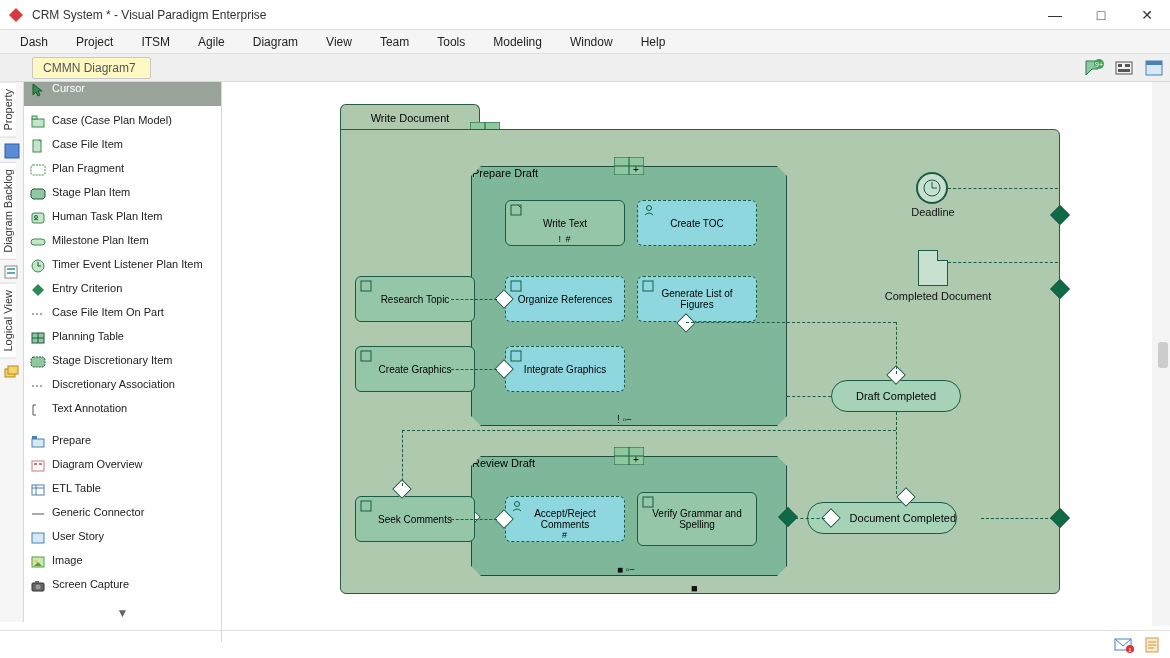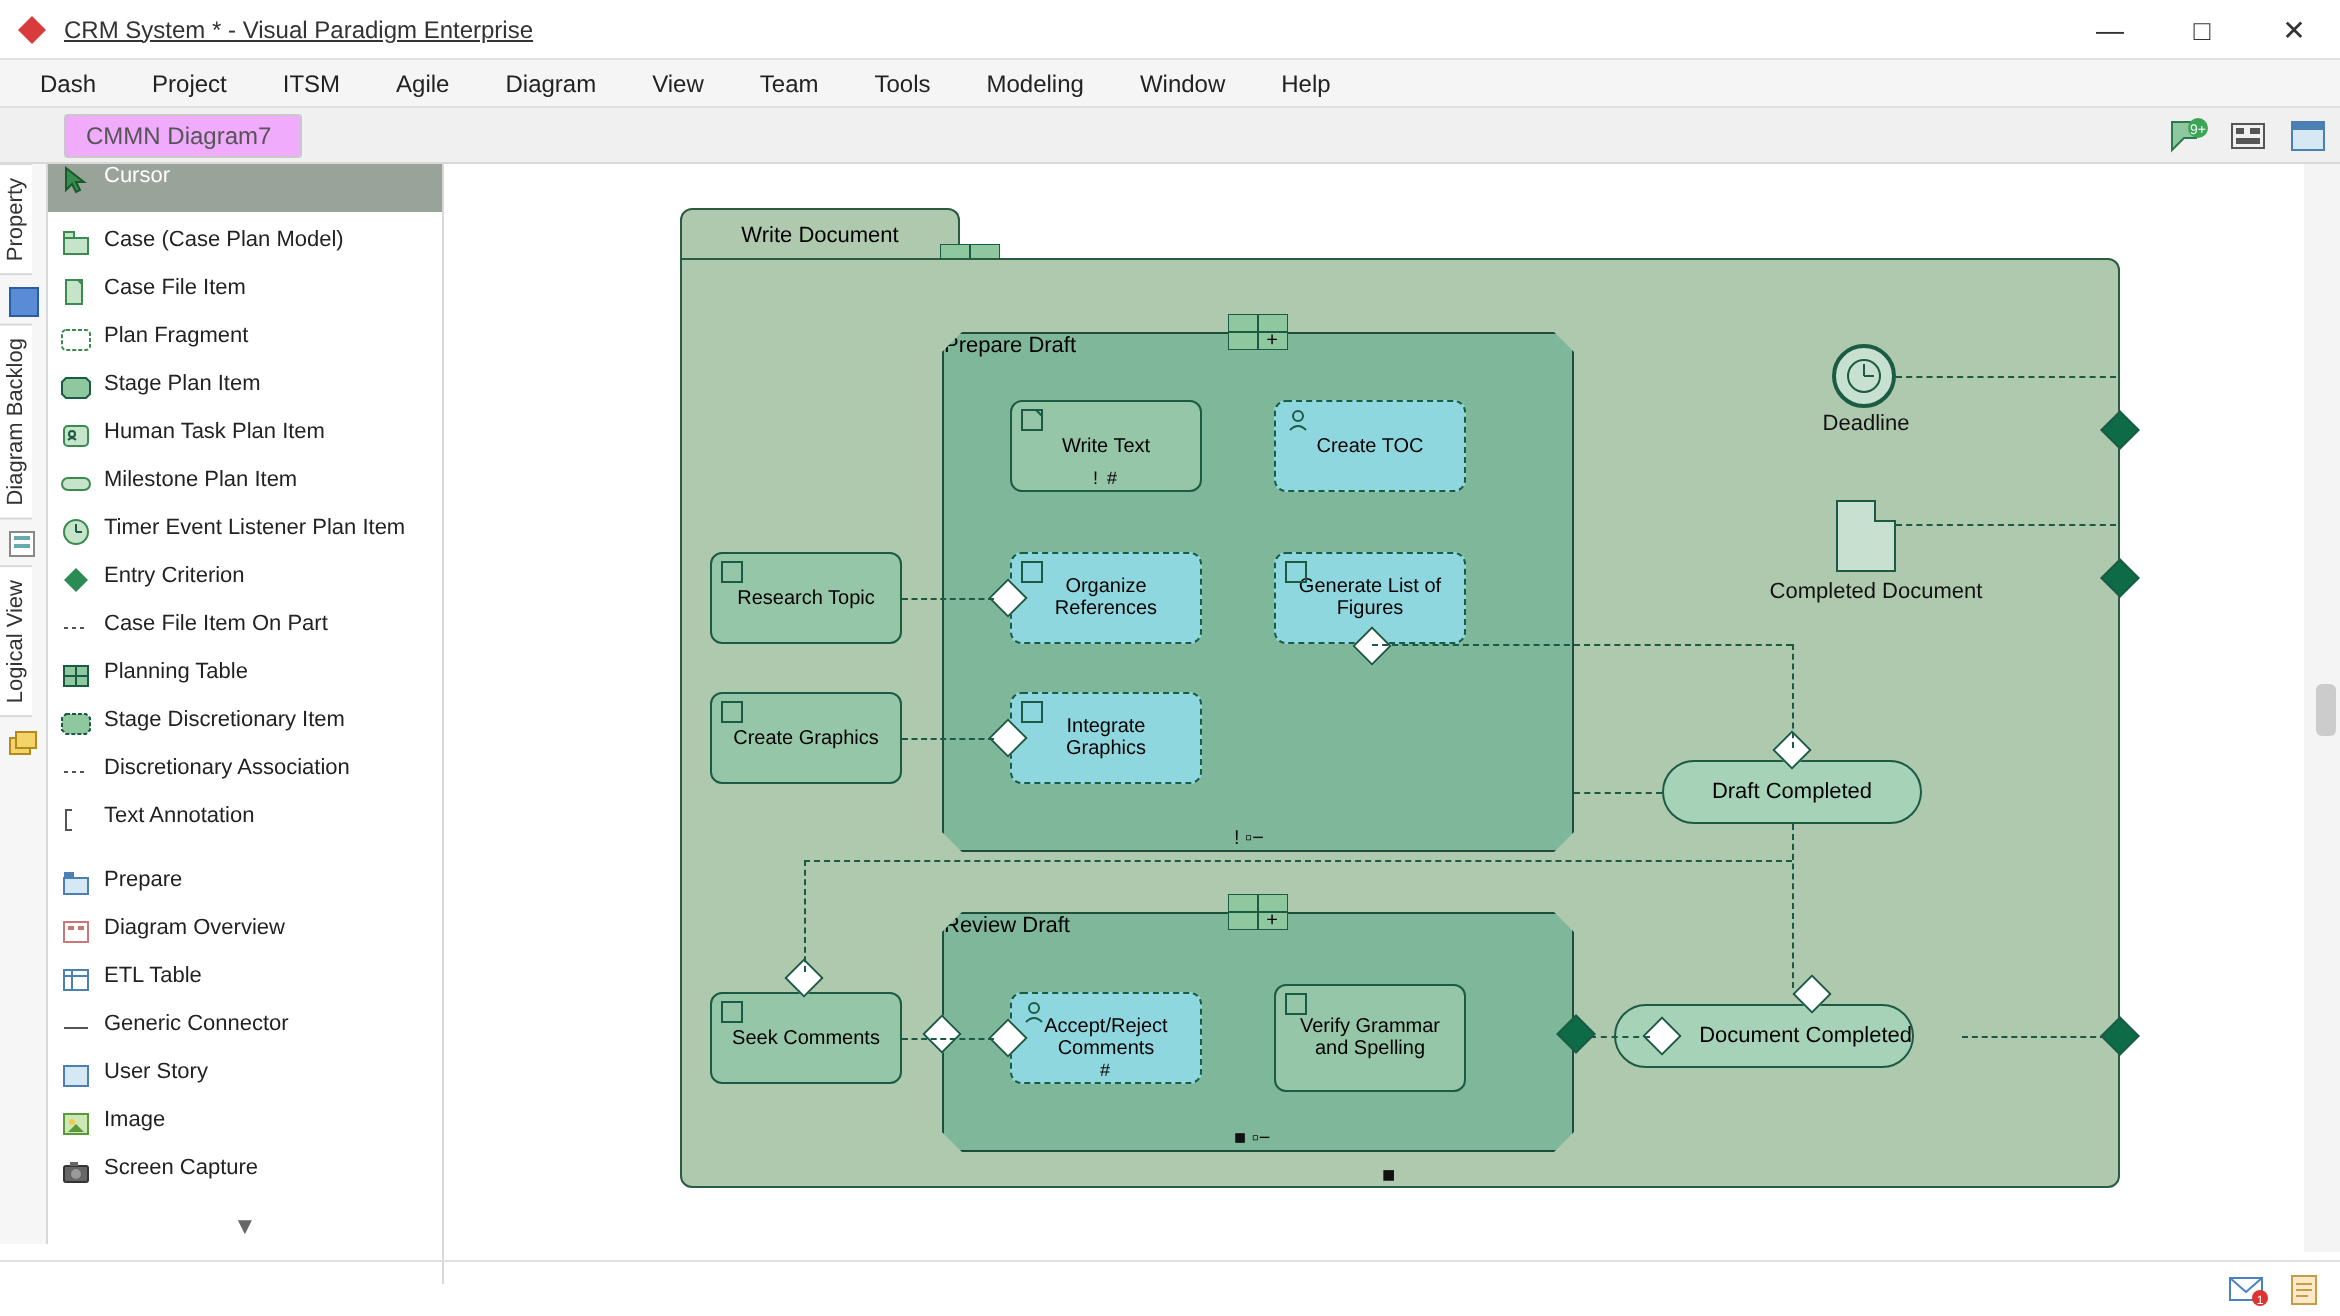--- a/index.html
+++ b/index.html
@@ -1,30 +1,30 @@
 <!DOCTYPE html>
 <html><head>
 <meta charset="utf-8">
 <style>
 * { box-sizing: border-box; margin: 0; padding: 0; font-family: "Segoe UI", Tahoma, sans-serif; }
 html, body { width: 1170px; height: 658px; overflow: hidden; background: #fff; }
 
 
 .titlebar { height: 30px; display: flex; align-items: center; border-bottom: 1px solid #e0e0e0; }
 .titlebar .logo { width: 16px; height: 16px; margin: 0 8px; }
-.titlebar .title { flex: 1; font-size: 12px; color: #333; text-decoration: underline; }
+.titlebar .title { flex: 1; font-size: 12px; color: #333; }
 .titlebar .winbtn { width: 46px; height: 30px; display: flex; align-items: center; justify-content: center; font-size: 14px; color: #333; cursor: pointer; }
 
 
 .menubar { height: 24px; display: flex; align-items: center; background: #f5f5f5; border-bottom: 1px solid #e0e0e0; padding: 0 6px; }
 .menubar .item { padding: 2px 14px; font-size: 12px; color: #222; cursor: pointer; }
 
 
 .tabrow { height: 28px; display: flex; align-items: center; background: #f0f0f0; border-bottom: 1px solid #d8d8d8; padding-left: 32px; }
-.tabrow .crumb { background: #f0abfc; border: 1px solid #c8c8c8; padding: 3px 14px 3px 10px; font-size: 12px; color: #555; border-radius: 2px; position: relative; }
+.tabrow .crumb { background: #fef9c3; border: 1px solid #c8c8c8; padding: 3px 14px 3px 10px; font-size: 12px; color: #555; border-radius: 2px; position: relative; }
 .tabrow .spacer { flex: 1; }
 .tabrow .tbtn { width: 28px; height: 24px; display: flex; align-items: center; justify-content: center; margin-right: 2px; cursor: pointer; }
 
 
 .sidetabs { position: absolute; left: 0; top: 82px; width: 24px; height: 540px; background: #f6f6f6; border-right: 1px solid #d8d8d8; }
 .sidetabs .vtab { writing-mode: vertical-rl; transform: rotate(180deg); font-size: 11px; color: #333; padding: 6px 2px; border-top: 1px solid #d8d8d8; border-bottom: 1px solid #d8d8d8; margin-bottom: 4px; cursor: pointer; background: #fff; display: flex; align-items: center; gap: 4px; }
 .sidetabs .vicon { width: 18px; height: 18px; margin: 2px auto; }
 
 
 .palette { position: absolute; left: 24px; top: 82px; width: 198px; height: 560px; background: #fff; border-right: 1px solid #d8d8d8; overflow: hidden; }
@@ -41,21 +41,21 @@
 .caseplan { position: absolute; left: 118px; top: 22px; width: 720px; height: 490px; }
 .caseplan .foldertab { position: absolute; left: 0; top: 0; width: 140px; height: 26px; background: #afc9af; border: 1px solid #2a5c42; border-bottom: none; border-radius: 6px 6px 0 0; font-size: 11px; display: flex; align-items: center; justify-content: center; }
 .caseplan .body { position: absolute; left: 0; top: 25px; width: 720px; height: 465px; background: #afc9af; border: 1px solid #2a5c42; border-radius: 0 6px 6px 6px; }
 .caseplan .ptable { position: absolute; left: 130px; top: -10px; width: 30px; height: 18px; }
 
 
 .stage { position: absolute; border: 1.5px solid #1f4d3a; background: #7fb79a; border-radius: 4px; clip-path: polygon(10px 0, calc(100% - 10px) 0, 100% 10px, 100% calc(100% - 10px), calc(100% - 10px) 100%, 10px 100%, 0 calc(100% - 10px), 0 10px); }
 .stage .title { font-size: 11px; text-align: left; }
 
 
-.task { position: absolute; width: 96px; height: 46px; border: 1px solid #1b5b43; border-radius: 6px; background: #95c6a8; font-size: 10px; display: flex; align-items: center; justify-content: center; text-align: center; padding: 2px 6px; }
+.task { position: absolute; width: 120px; height: 46px; border: 1px solid #1b5b43; border-radius: 6px; background: #95c6a8; font-size: 10px; display: flex; align-items: center; justify-content: center; text-align: center; padding: 2px 6px; }
 .task.disc { border-style: dashed; background: #8fd7de; }
 .task .deco { position: absolute; left: 4px; top: 3px; width: 14px; height: 12px; }
 .task .bottom-deco { position: absolute; bottom: 1px; left: 50%; transform: translateX(-50%); font-size: 9px; letter-spacing: 1px; }
 
 
 .milestone { position: absolute; width: 130px; height: 32px; border: 1px solid #1b5b43; background: #a6d3b8; border-radius: 16px; font-size: 11px; display: flex; align-items: center; justify-content: center; }
 
 
 .diamond { position: absolute; width: 14px; height: 14px; background: #fff; border: 1px solid #1b5b43; transform: rotate(45deg); }
 .diamond.filled { background: #0d6b47; }

